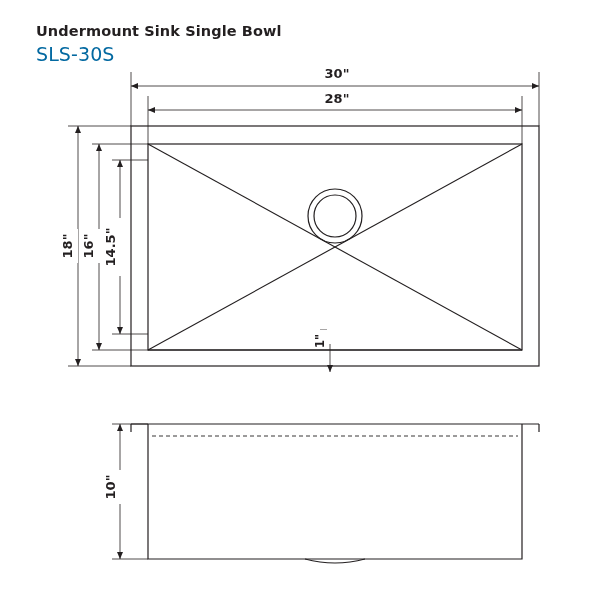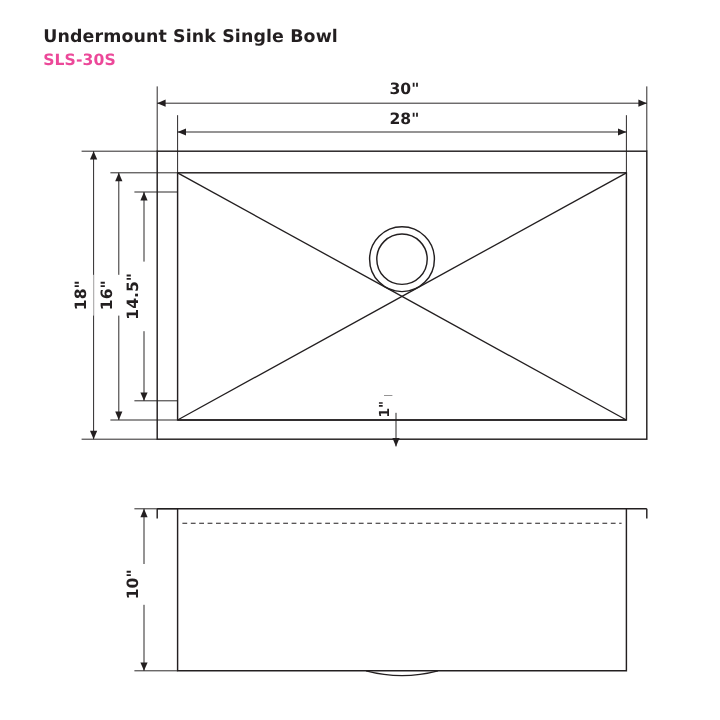--- a/index.html
+++ b/index.html
@@ -27,24 +27,24 @@
     line-height: 1.35;
   }
   .title-line {
     font-size: 14.5px;
     font-weight: bold;
     letter-spacing: 0.1px;
     color: #231f20;
     white-space: nowrap;
   }
   .model-line {
-    font-size: 13px;
-    font-weight: bold;
+    font-size: 19px;
+    font-weight: normal;
     letter-spacing: 0.1px;
-    color: #ec4899;
+    color: #0369a1;
     white-space: nowrap;
   }
   svg.drawing {
     position: absolute;
     left: 0;
     top: 0;
     width: 600px;
     height: 600px;
   }
   .lbl {

